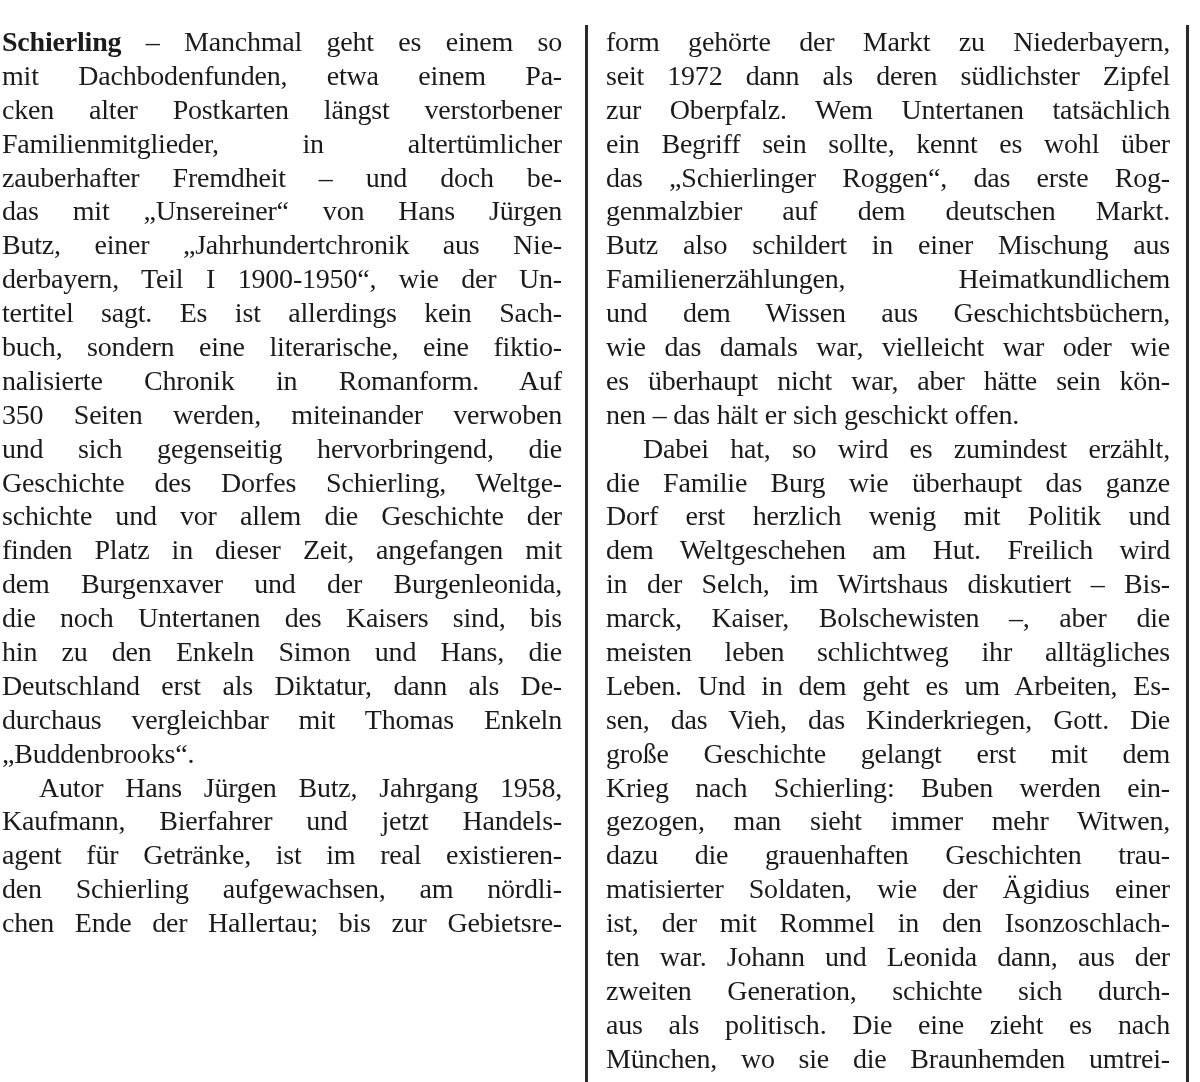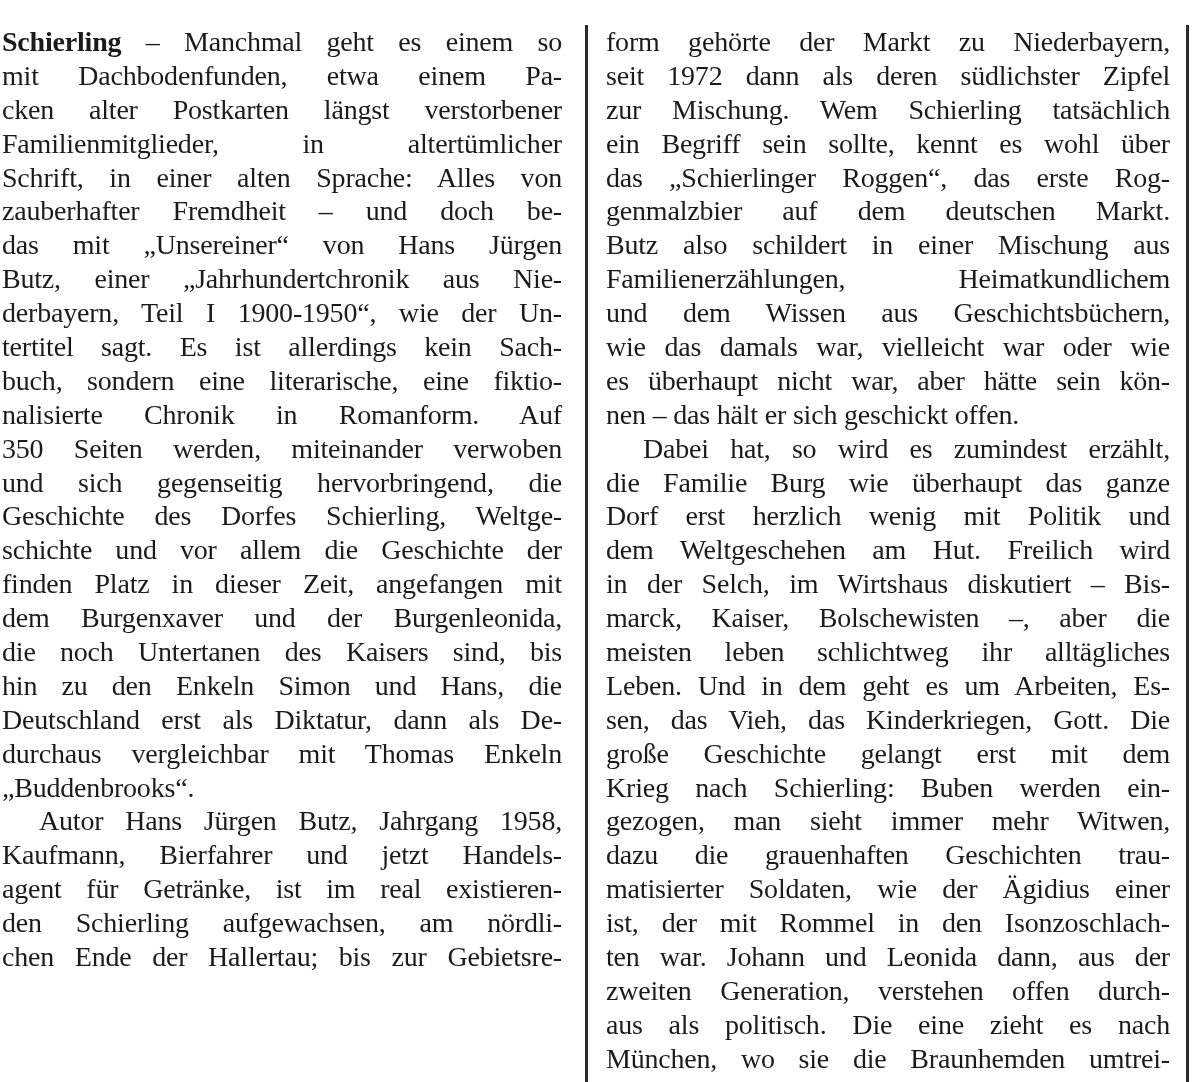--- a/index.html
+++ b/index.html
@@ -53,21 +53,20 @@
   .vrule-right  { left: 1186px; }
 </style>
 </head>
 <body>
 
 <div class="column column-left">
     <div class="line"><b>Schierling</b> – Manchmal geht es einem so</div>
     <div class="line">mit Dachbodenfunden, etwa einem Pa-</div>
     <div class="line">cken alter Postkarten längst verstorbener</div>
     <div class="line">Familienmitglieder, in altertümlicher</div>
-    <div class="line">Schrift, in einer alten Sprache: Alles von</div>
     <div class="line">zauberhafter Fremdheit – und doch be-</div>
     <div class="line">das mit „Unsereiner“ von Hans Jürgen</div>
     <div class="line">Butz, einer „Jahrhundertchronik aus Nie-</div>
     <div class="line">derbayern, Teil I 1900-1950“, wie der Un-</div>
     <div class="line">tertitel sagt. Es ist allerdings kein Sach-</div>
     <div class="line">buch, sondern eine literarische, eine fiktio-</div>
     <div class="line">nalisierte Chronik in Romanform. Auf</div>
     <div class="line">350 Seiten werden, miteinander verwoben</div>
     <div class="line">und sich gegenseitig hervorbringend, die</div>
     <div class="line">Geschichte des Dorfes Schierling, Weltge-</div>
@@ -84,21 +83,21 @@
     <div class="line">agent für Getränke, ist im real existieren-</div>
     <div class="line">den Schierling aufgewachsen, am nördli-</div>
     <div class="line">chen Ende der Hallertau; bis zur Gebietsre-</div>
   </div>
 
 <div class="vrule vrule-center"></div>
 
 <div class="column column-right">
     <div class="line">form gehörte der Markt zu Niederbayern,</div>
     <div class="line">seit 1972 dann als deren südlichster Zipfel</div>
-    <div class="line">zur Mischung. Wem Schierling tatsächlich</div>
+    <div class="line">zur Oberpfalz. Wem Untertanen tatsächlich</div>
     <div class="line">ein Begriff sein sollte, kennt es wohl über</div>
     <div class="line">das „Schierlinger Roggen“, das erste Rog-</div>
     <div class="line">genmalzbier auf dem deutschen Markt.</div>
     <div class="line">Butz also schildert in einer Mischung aus</div>
     <div class="line">Familienerzählungen, Heimatkundlichem</div>
     <div class="line">und dem Wissen aus Geschichtsbüchern,</div>
     <div class="line">wie das damals war, vielleicht war oder wie</div>
     <div class="line">es überhaupt nicht war, aber hätte sein kön-</div>
     <div class="line endline">nen – das hält er sich geschickt offen.</div>
     <div class="line indent">Dabei hat, so wird es zumindest erzählt,</div>
@@ -110,18 +109,18 @@
     <div class="line">meisten leben schlichtweg ihr alltägliches</div>
     <div class="line">Leben. Und in dem geht es um Arbeiten, Es-</div>
     <div class="line">sen, das Vieh, das Kinderkriegen, Gott. Die</div>
     <div class="line">große Geschichte gelangt erst mit dem</div>
     <div class="line">Krieg nach Schierling: Buben werden ein-</div>
     <div class="line">gezogen, man sieht immer mehr Witwen,</div>
     <div class="line">dazu die grauenhaften Geschichten trau-</div>
     <div class="line">matisierter Soldaten, wie der Ägidius einer</div>
     <div class="line">ist, der mit Rommel in den Isonzoschlach-</div>
     <div class="line">ten war. Johann und Leonida dann, aus der</div>
-    <div class="line">zweiten Generation, verstehen offen durch-</div>
+    <div class="line">zweiten Generation, schichte sich durch-</div>
     <div class="line">aus als politisch. Die eine zieht es nach</div>
     <div class="line">München, wo sie die Braunhemden umtrei-</div>
   </div>
 
 <div class="vrule vrule-right"></div>
 
 </body></html>

